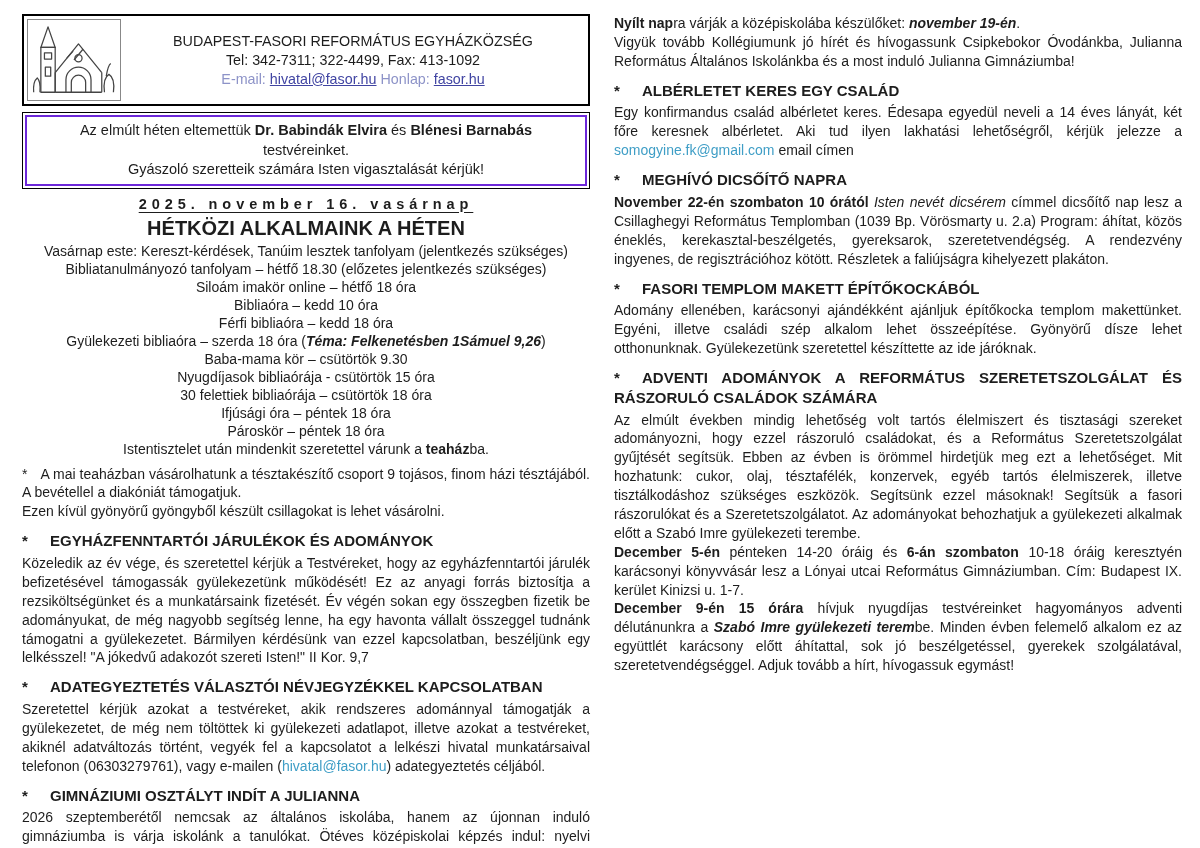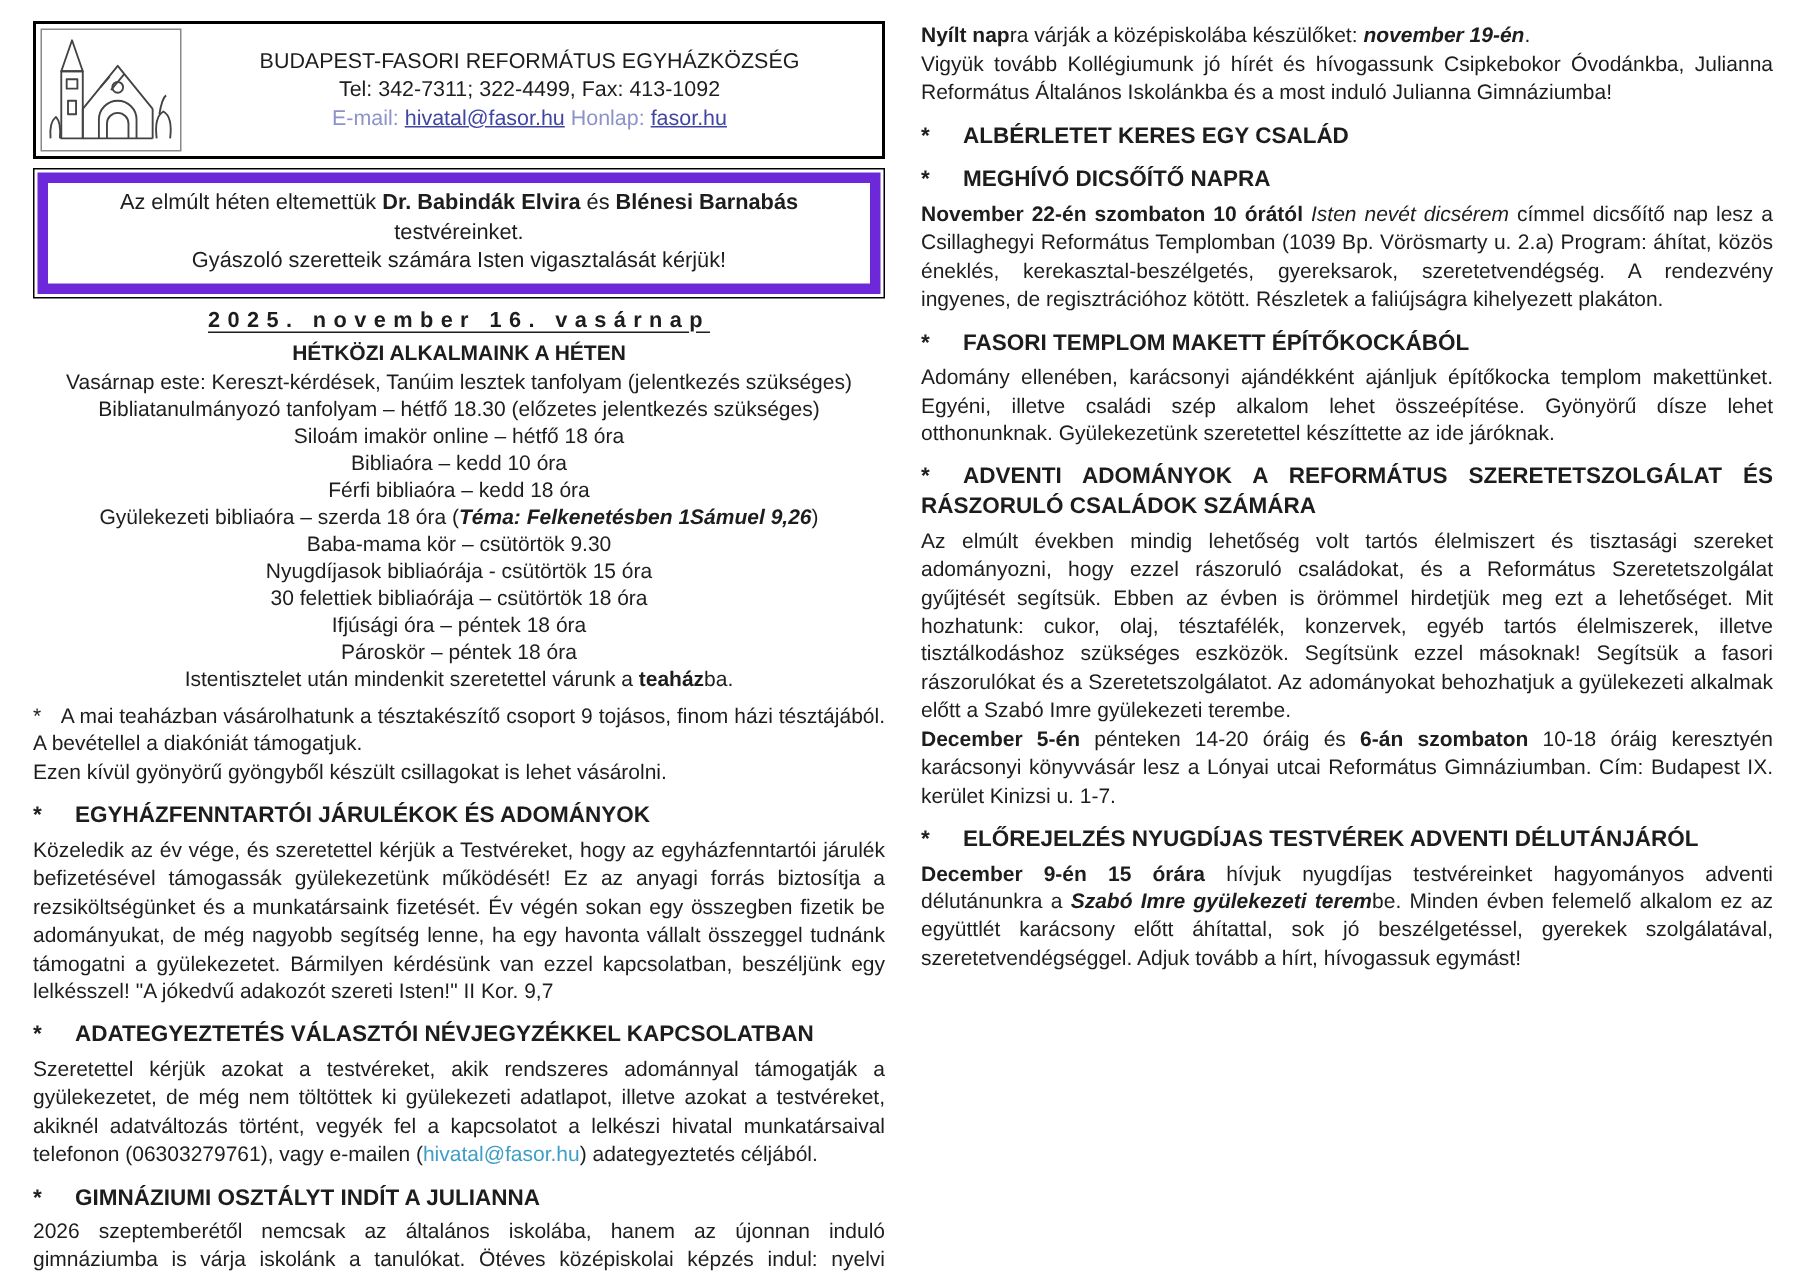--- a/index.html
+++ b/index.html
@@ -24,28 +24,28 @@
     padding:3px;height:92px;box-sizing:border-box;margin-bottom:6px;
   }
   .logo{width:94px;border:1px solid #888;display:flex;align-items:center;justify-content:center;box-sizing:border-box;}
   .header-text{flex:1;display:flex;flex-direction:column;justify-content:center;text-align:center;line-height:19px;font-size:14.3px;}
   .lbl{color:var(--label-blue);}
   .lk-dark{color:var(--link-dark);text-decoration:underline;}
   .lk-light{color:var(--link-light);}
 
   
   .obituary-outer{border:1.5px solid #000;padding:2px;margin-bottom:7px;}
-  .obituary-inner{border:7px solid #6d28d9;text-align:center;padding:4px 16px;line-height:19.5px;font-size:14.5px;}
+  .obituary-inner{border:2px solid #6d28d9;text-align:center;padding:4px 16px;line-height:19.5px;font-size:14.5px;}
 
   .date-heading{
     text-align:center;font-weight:bold;font-size:14.5px;
     letter-spacing:.34em;margin:7px 0 5px;
     text-decoration:underline;text-underline-offset:3px;
   }
-  .weekly-title{text-align:center;font-weight:bold;font-size:14px;margin:2px 0 2px;}
+  .weekly-title{text-align:center;font-weight:bold;font-size:20px;margin:2px 0 2px;}
   .wline{text-align:center;line-height:18px;font-size:14px;}
 
   .para{text-align:justify;line-height:1.35;margin:0;}
   .heading{font-weight:bold;font-size:15px;line-height:1.32;text-align:justify;margin:10px 0 3px;}
   .hstar{display:inline-block;width:28px;}
   .b{font-weight:bold;}
   .i{font-style:italic;}
   .star{padding-right:13px;}
   .mt{margin-top:7px;}
   svg{display:block;}
@@ -124,25 +124,25 @@
         <div class="heading"><span class="hstar">*</span><span>GIMNÁZIUMI OSZTÁLYT INDÍT A JULIANNA</span></div>
         <div class="para"><span>2026 szeptemberétől nemcsak az általános iskolába, hanem az újonnan induló gimnáziumba is várja iskolánk a tanulókat. Ötéves középiskolai képzés indul: nyelvi előkészítő (angol, és második nyelv: német, spanyol) és gazdasági-pénzügyi alapok szakirány. Bővebb információ a szórólapokon, illetve a honlapon (fasor.hu/julianna)</span></div>
       </div>
   </div>
 
   <div class="col">
     <div id="right-sections">
         <div class="para"><span class="b">Nyílt nap</span><span>ra várják a középiskolába készülőket: </span><span class="b i">november 19-én</span><span>.</span></div>
         <div class="para"><span>Vigyük tovább Kollégiumunk jó hírét és hívogassunk Csipkebokor Óvodánkba, Julianna Református Általános Iskolánkba és a most induló Julianna Gimnáziumba!</span></div>
         <div class="heading"><span class="hstar">*</span><span>ALBÉRLETET KERES EGY CSALÁD</span></div>
+        <div class="para"><span>Egy konfirmandus család albérletet keres. Édesapa egyedül neveli a 14 éves lányát, két főre keresnek albérletet. Aki tud ilyen lakhatási lehetőségről, kérjük jelezze a </span><span class="lk-light">somogyine.fk@gmail.com</span><span> email címen</span></div>
         <div class="heading"><span class="hstar">*</span><span>MEGHÍVÓ DICSŐÍTŐ NAPRA</span></div>
         <div class="para"><span class="b">November 22-én szombaton 10 órától </span><span class="i">Isten nevét dicsérem</span><span> címmel dicsőítő nap lesz a Csillaghegyi Református Templomban (1039 Bp. Vörösmarty u. 2.a) Program: áhítat, közös éneklés, kerekasztal-beszélgetés, gyereksarok, szeretetvendégség. A rendezvény ingyenes, de regisztrációhoz kötött. Részletek a faliújságra kihelyezett plakáton.</span></div>
         <div class="heading"><span class="hstar">*</span><span>FASORI TEMPLOM MAKETT ÉPÍTŐKOCKÁBÓL</span></div>
         <div class="para"><span>Adomány ellenében, karácsonyi ajándékként ajánljuk építőkocka templom makettünket. Egyéni, illetve családi szép alkalom lehet összeépítése. Gyönyörű dísze lehet otthonunknak. Gyülekezetünk szeretettel készíttette az ide járóknak.</span></div>
         <div class="heading"><span class="hstar">*</span><span>ADVENTI ADOMÁNYOK A REFORMÁTUS SZERETETSZOLGÁLAT ÉS RÁSZORULÓ CSALÁDOK SZÁMÁRA</span></div>
         <div class="para"><span>Az elmúlt években mindig lehetőség volt tartós élelmiszert és tisztasági szereket adományozni, hogy ezzel rászoruló családokat, és a Református Szeretetszolgálat gyűjtését segítsük. Ebben az évben is örömmel hirdetjük meg ezt a lehetőséget. Mit hozhatunk: cukor, olaj, tésztafélék, konzervek, egyéb tartós élelmiszerek, illetve tisztálkodáshoz szükséges eszközök. Segítsünk ezzel másoknak! Segítsük a fasori rászorulókat és a Szeretetszolgálatot. Az adományokat behozhatjuk a gyülekezeti alkalmak előtt a Szabó Imre gyülekezeti terembe.</span></div>
         <div class="para"><span class="b">December 5-én</span><span> pénteken 14-20 óráig és </span><span class="b">6-án szombaton</span><span> 10-18 óráig keresztyén karácsonyi könyvvásár lesz a Lónyai utcai Református Gimnáziumban. Cím: Budapest IX. kerület Kinizsi u. 1-7.</span></div>
-        <div class="heading"><span class="hstar">*</span><span>ELŐREJELZÉS NYUGDÍJAS TESTVÉREK ADVENTI DÉLUTÁNJÁRÓL</span></div>
         <div class="para"><span class="b">December 9-én 15 órára</span><span> hívjuk nyugdíjas testvéreinket hagyományos adventi délutánunkra a </span><span class="b i">Szabó Imre gyülekezeti terem</span><span>be. Minden évben felemelő alkalom ez az együttlét karácsony előtt áhítattal, sok jó beszélgetéssel, gyerekek szolgálatával, szeretetvendégséggel. Adjuk tovább a hírt, hívogassuk egymást!</span></div>
       </div>
   </div>
 
 </div>
 
 </body></html>

